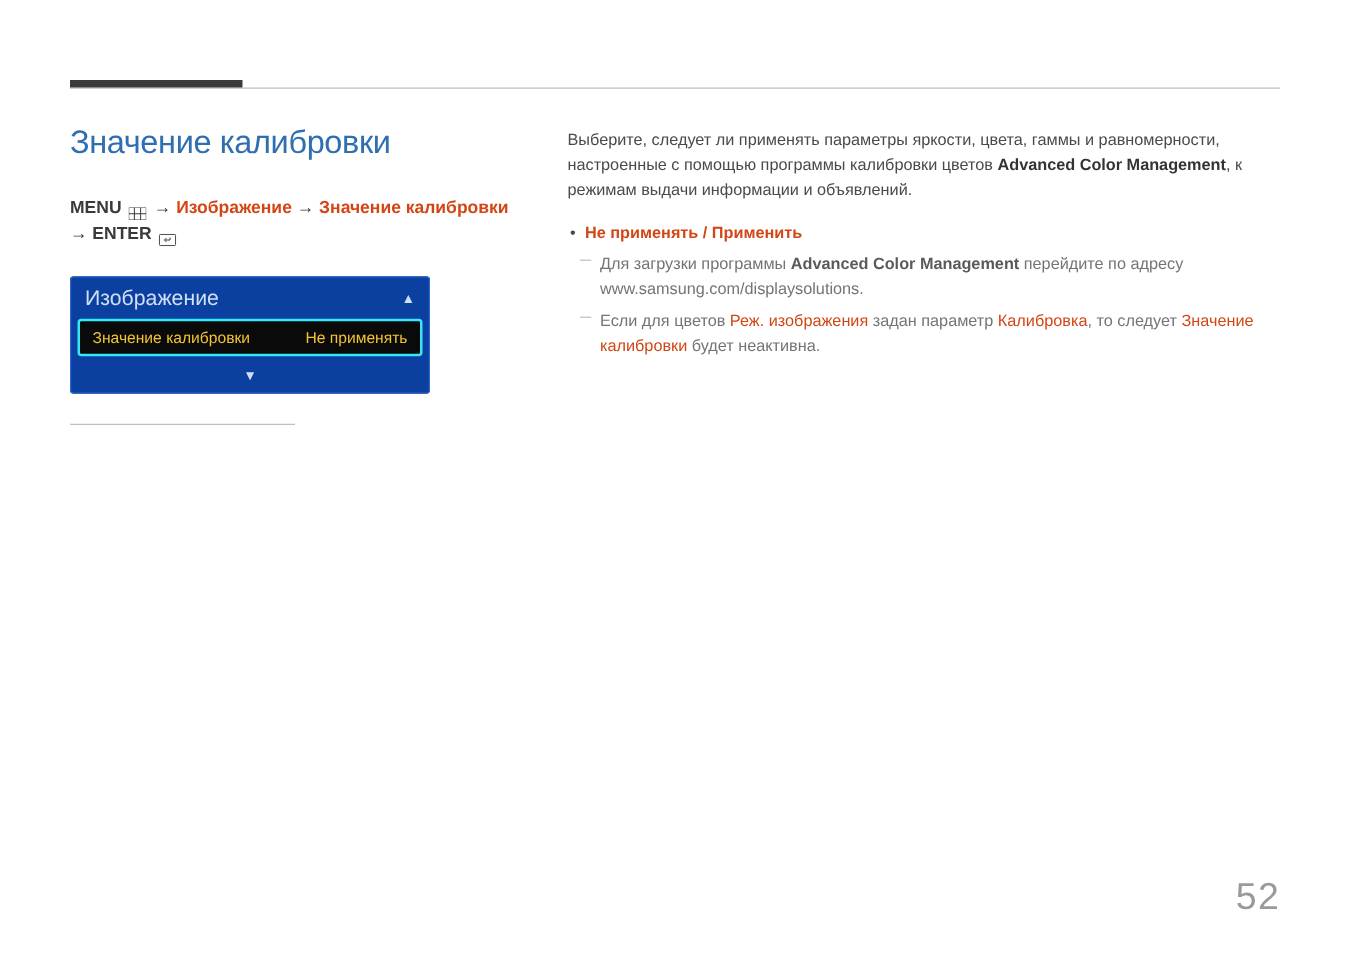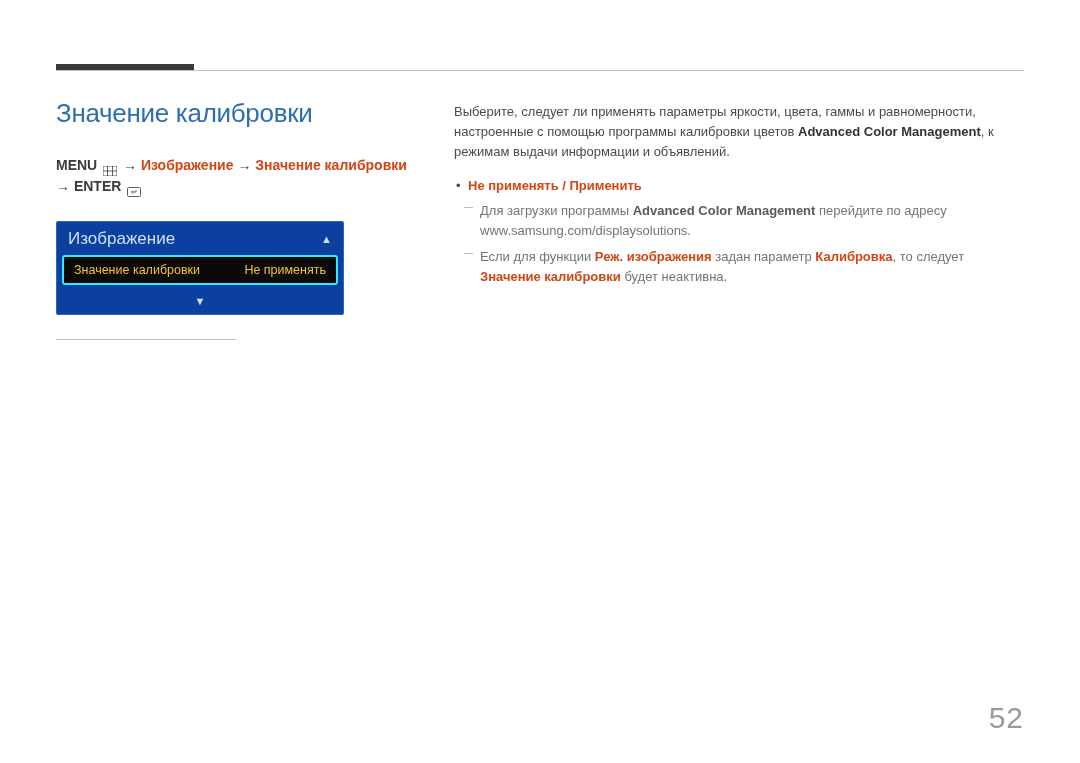--- a/index.html
+++ b/index.html
@@ -140,21 +140,21 @@
       color: #747474;
     }
     .dash::before {
       content: "―";
       position: absolute;
       left: 10px;
       top: 0;
       color: #9a9a9a;
       font-size: 9px;
     }
-    .dash .hl { color: #d24615; font-weight: bold; }
+    .dash .hl { color: #d24615; font-weight: normal; }
     .dash .bold { font-weight: bold; color: #5a5a5a; }
     .page-num {
       position: absolute;
       bottom: 28px;
       right: 56px;
       font-size: 30px;
       color: #9a9a9a;
       letter-spacing: 1px;
     }
   </style>
@@ -216,18 +216,18 @@
   <div class="bullet">
     <span class="hl">Не применять / Применить</span>
   </div>
 
   <div class="dash">
     <span>Для загрузки программы </span><span class="bold">Advanced Color Management</span><span> перейдите по адресу </span><br>
     <span>www.samsung.com/displaysolutions.</span>
   </div>
 
   <div class="dash">
-    <span>Если для функции </span><span class="hl">Реж. изображения</span><span> задан параметр </span><span class="hl">Калибровка</span><span>, то следует </span><span class="hl">Значение калибровки</span><span> будет неактивна.</span>
+    <span>Если для цветов </span><span class="hl">Реж. изображения</span><span> задан параметр </span><span class="hl">Калибровка</span><span>, то следует </span><span class="hl">Значение калибровки</span><span> будет неактивна.</span>
   </div>
 
 </div>
 
 <div class="page-num">52</div>
 
 </body></html>

